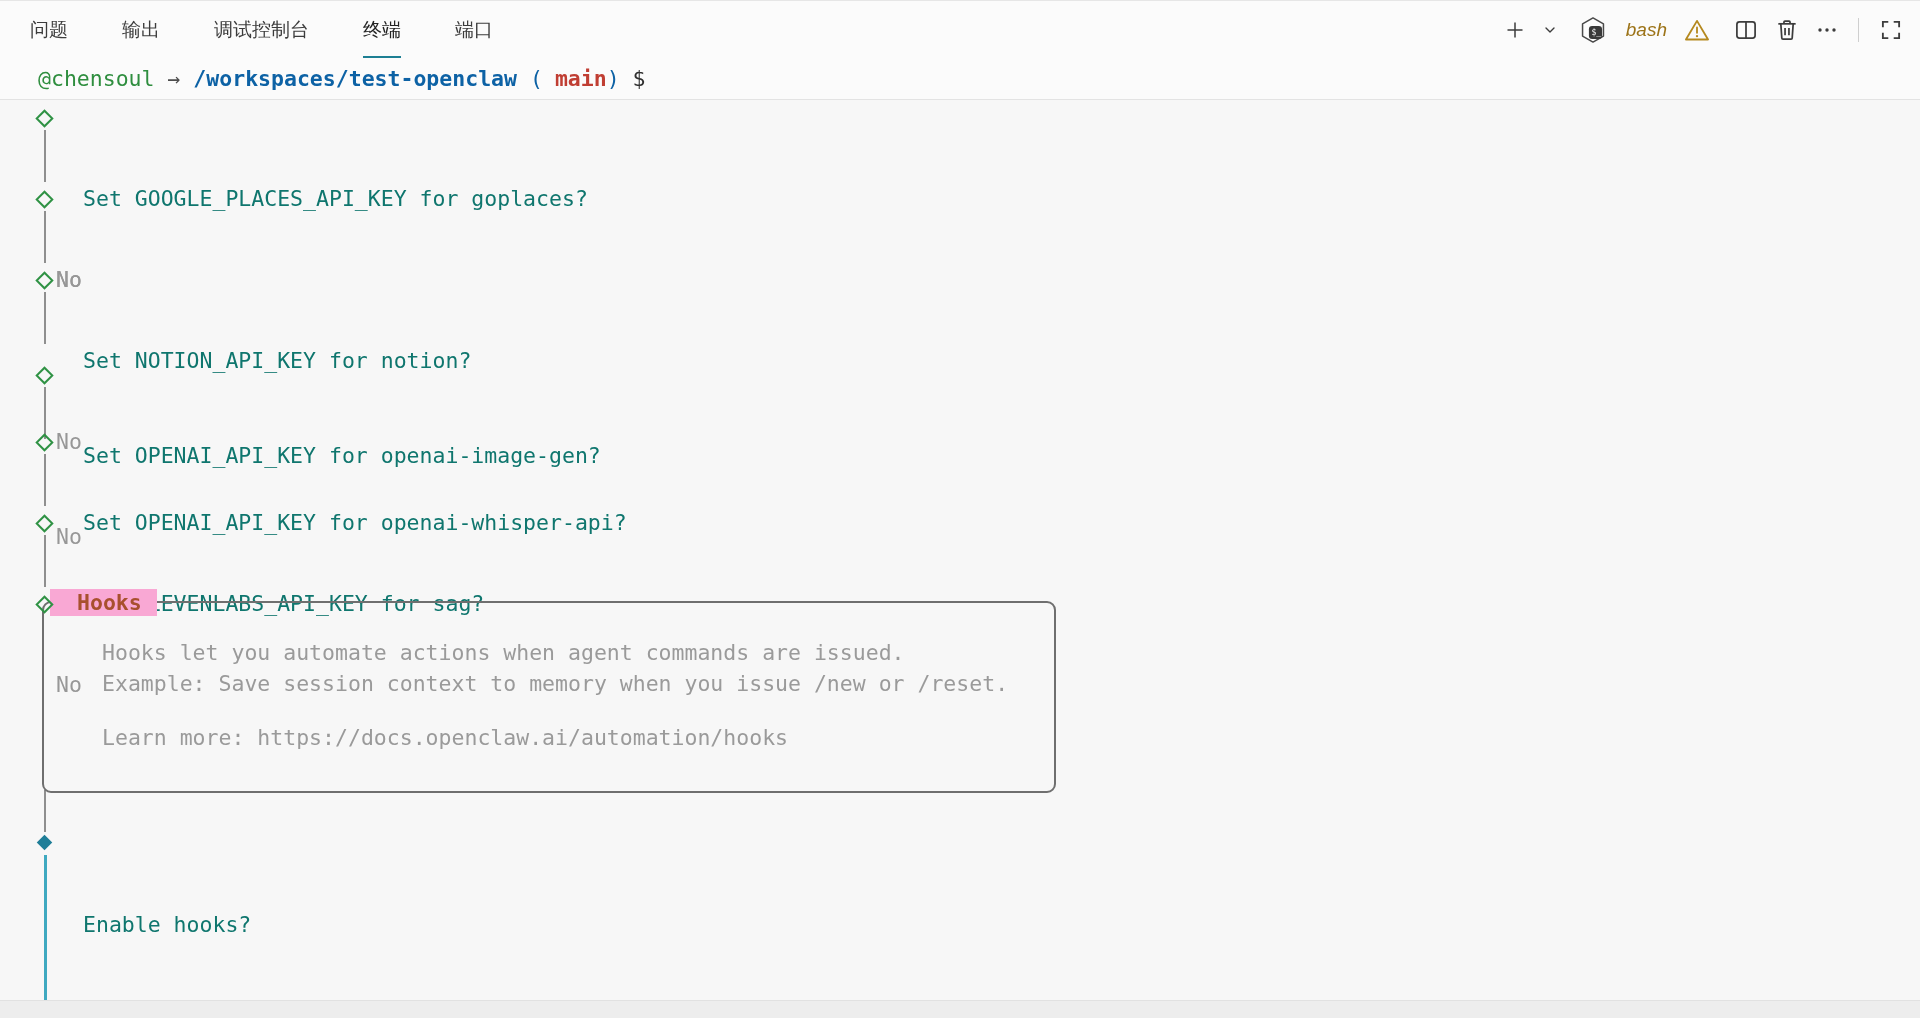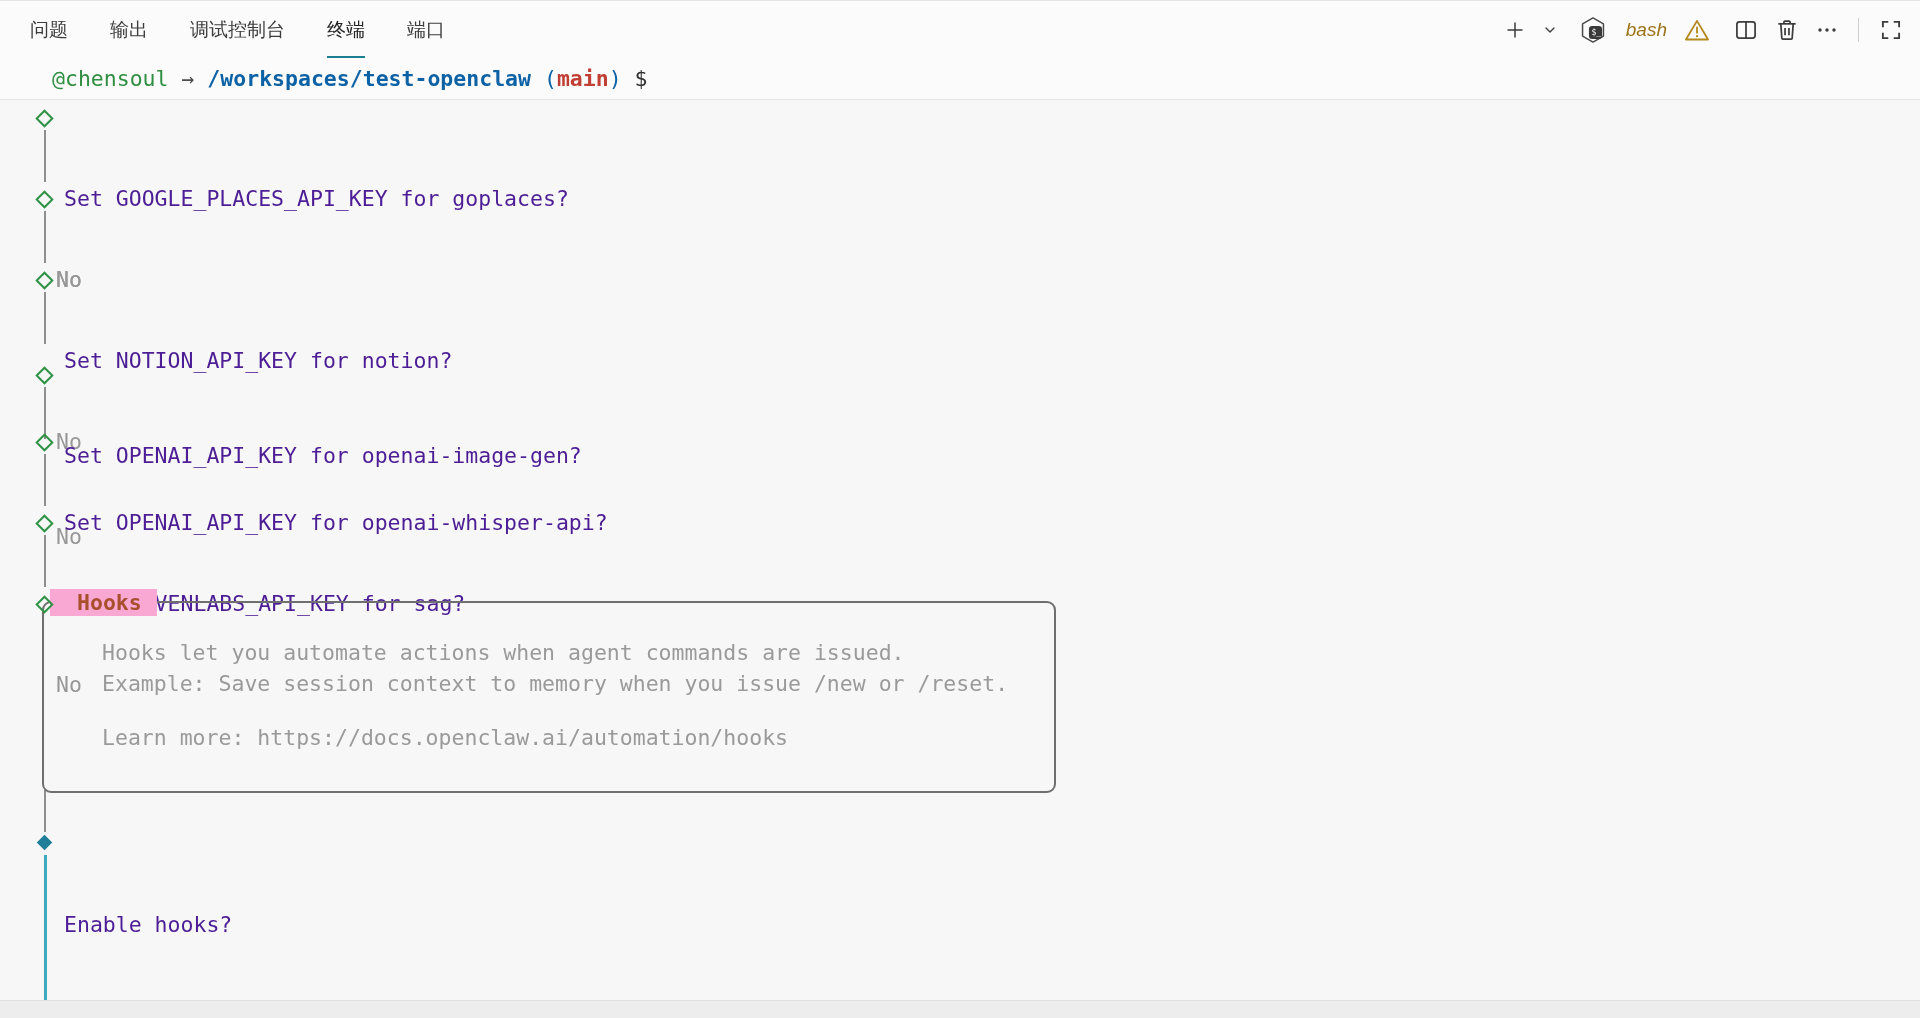--- a/index.html
+++ b/index.html
@@ -8,57 +8,58 @@
     background:#f7f7f7;
     font-family:"DejaVu Sans Mono",monospace;
   }
   
   .tabbar{
     position:absolute;top:0;left:0;right:0;height:58px;
     background:#fbfbfb;border-top:1px solid #e6e6e6;
     display:flex;align-items:stretch;
     padding:0 16px 0 30px;box-sizing:border-box;
     font-family:"Liberation Sans","DejaVu Sans",sans-serif;
+    gap:12px;
   }
   .tab{
     font-size:19px;color:#3c3c3c;margin-right:42px;
     display:flex;align-items:center;cursor:pointer;
     border-bottom:2.5px solid transparent;box-sizing:border-box;padding-top:2px;
   }
   .tab.active{border-bottom-color:#1d7f93;color:#232323;}
   .tab-actions{margin-left:auto;display:flex;align-items:center;gap:15px;}
   .icon-btn{display:flex;align-items:center;justify-content:center;cursor:pointer;}
   .shell-label{
     font-size:19px;color:#9c7317;font-family:"Liberation Sans","DejaVu Sans",sans-serif;
     margin:0 2px 0 4px;
     font-style:italic;
   }
   .vdivider{width:1px;height:24px;background:#cfcfcf;margin:0 4px;}
   
   .prompt-row{
     position:absolute;top:58px;left:0;right:0;height:42px;
     background:#fbfbfb;border-bottom:1px solid #e3e3e3;
-    display:flex;align-items:center;padding-left:52px;box-sizing:border-box;
+    display:flex;align-items:center;padding-left:38px;box-sizing:border-box;
     font-size:21.5px;color:#2f2f2f;white-space:pre;
   }
   .p-user{color:#2f8e3f;}
   .p-arrow{color:#4d4d4d;}
   .p-path{color:#0d62a5;font-weight:bold;}
   .p-paren{color:#0d62a5;}
-  .p-branch{color:#c03e33;font-weight:bold;}
+  .p-branch{color:#c03e33;font-weight:bold;margin-left:12px;}
   .p-cmd{color:#2f2f2f;}
   
   .term{position:absolute;top:100px;left:0;right:0;bottom:0;font-size:21.5px;line-height:27px;}
   .grp{position:absolute;left:30px;white-space:pre;}
   .dmd{
     position:absolute;left:8px;top:8px;width:9px;height:9px;
     border:2.4px solid #2f9244;transform:rotate(45deg);background:transparent;z-index:3;
   }
   .dmd.filled{width:11px;height:11px;border:0;background:#1f7e98;left:9px;top:7px;}
-  .q-text{margin-left:34px;color:#4c1d95;height:27px;}
+  .q-text{margin-left:53px;color:#0f766e;height:27px;}
   .a-text{margin-left:26px;color:#979797;height:27px;}
   .vl{position:absolute;left:14px;top:26px;width:0;height:52px;border-left:2px solid #8f8f8f;}
   
   .note-box{
     position:absolute;left:12px;top:11px;width:1010px;height:188px;
     border:2px solid #6f6f6f;border-radius:9px;background:transparent;z-index:1;
   }
   .note-title{
     position:absolute;left:6px;top:-14px;background:#f9a8d4;
     padding:0 15px 0 27px;font-weight:bold;color:#a8502e;line-height:27px;z-index:2;

